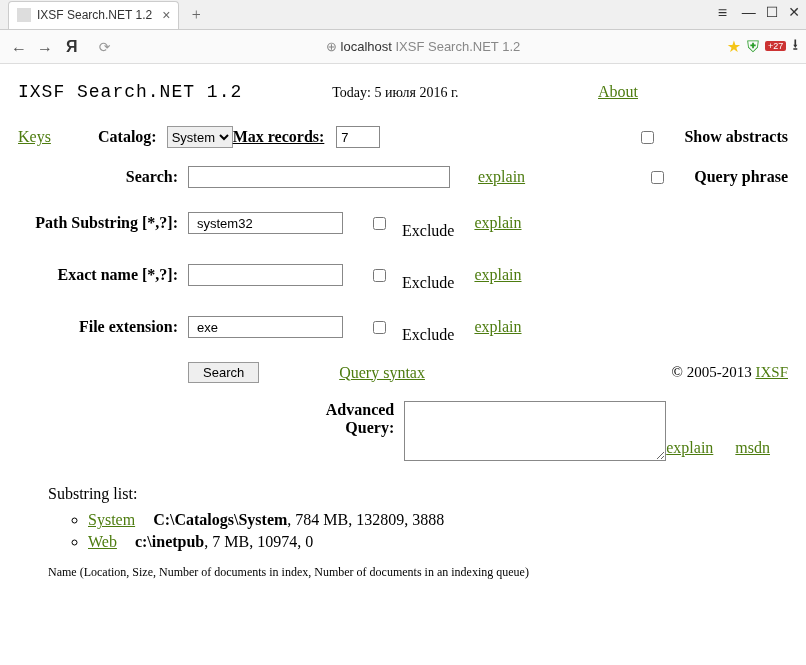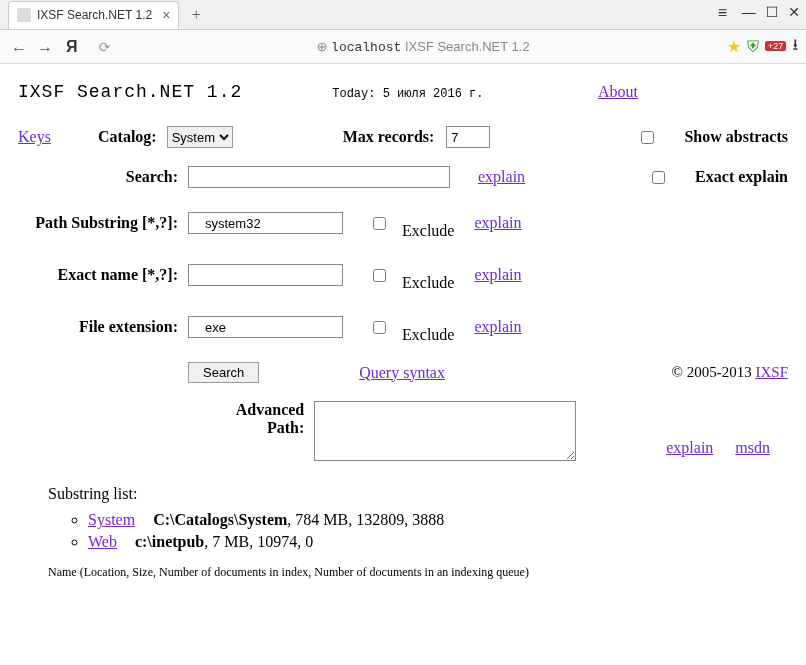--- a/index.html
+++ b/index.html
@@ -71,21 +71,21 @@
     font-size: 16px; color: #555; cursor: pointer;
     margin-right: 4px;
   }
   .ya { font-weight: bold; font-size: 16px; color: #333; margin: 0 6px; }
   .reload { margin-left: 10px; color: #999; font-size: 14px; cursor:pointer;}
   .urlbox {
     flex: 1;
     text-align: center;
     color: #888;
   }
-  .urlbox .host { color: #333; font-family: Liberation Mono, monospace; }
+  .urlbox .host { color: #333; }
   .star { color: #f5c518; font-size: 16px; margin-right: 6px; }
   .shield { color: #2a9d2a; font-size: 16px; margin-right: 6px; }
   .badge {
     display:inline-block; background:#c33; color:#fff;
     font-size:9px; padding:0 3px; border-radius:2px;
     position:relative; top:-1px; margin-right:6px;
   }
   .dl { color:#333; font-size:16px; }
 
   
@@ -96,29 +96,29 @@
     display: flex;
     align-items: baseline;
     margin-bottom: 24px;
   }
   .app-title {
     font-family: "Courier New", monospace;
     font-size: 18px;
     letter-spacing: 1px;
   }
   .today {
-    font-family: Liberation Mono, monospace;
-    font-size: 12px;
+    font-family: Liberation Serif, serif;
+    font-size: 14px;
     margin-left: 90px;
   }
   .about-link {
     margin-left: auto;
     margin-right: 150px;
   }
-  a.link { color: #6d28d9; text-decoration: underline; cursor:pointer;}
+  a.link { color: #4d7c0f; text-decoration: underline; cursor:pointer;}
 
   .form-row {
     display: flex;
     align-items: center;
     margin-bottom: 18px;
   }
   .left-col {
     width: 170px;
     text-align: right;
     padding-right: 10px;
@@ -128,66 +128,65 @@
     width: 80px;
   }
   .catalog-label { font-weight: bold; margin-right:10px;}
   select {
     font-family: Arial, sans-serif;
     font-size: 13px;
     height: 22px;
     background: #efefef;
     border: 1px solid #999;
   }
-  .max-label { font-weight: bold; margin-left: 110px; margin-right: 12px;}
+  .max-label { font-weight: bold; margin-right: 12px; text-decoration: underline;}
   input[type="text"].num {
     width: 44px; height: 22px;
     font-family: Arial, sans-serif; font-size: 13px;
     border: 1px solid #888;
     padding: 0 4px;
   }
   input[type="text"].wide {
     width: 262px; height: 22px;
     border: 1px solid #888;
     font-family: Arial, sans-serif; font-size: 13px;
     padding: 0 4px;
   }
   input[type="text"].med {
     width: 155px; height: 22px;
     border: 1px solid #888;
     font-family: Arial, sans-serif; font-size: 13px;
-    padding: 0 16px;
+    padding: 0 8px;
   }
   .chk { margin: 0 8px 0 30px; }
   .right-chk-cell {
     display:flex; align-items:center;
     margin-left: auto;
   }
   .right-chk-cell input { margin-right: 30px;}
   .right-chk-cell .lbl { font-weight: bold; }
   .exclude-lbl { margin-left: 8px; margin-right: 20px; margin-top: 16px;}
   .explain { margin-left: 10px;}
   .btn-search {
     font-family: Arial, sans-serif;
     font-size: 13px;
     padding: 2px 14px;
     background: #efefef;
     border: 1px solid #999;
     cursor:pointer;
   }
-  .query-syntax { margin-left: 100px;}
+  .query-syntax { margin-left: 80px;}
   .copyright { margin-left: auto; font-size:15px;}
   textarea.adv {
     width: 262px; height: 60px;
     border: 1px solid #888;
     font-family: Arial, sans-serif; font-size: 13px;
     resize: both;
   }
   .adv-links-cell {
-    margin-left: 90px;
     align-self: flex-end;
     padding-bottom: 4px;
   }
   .adv-links-cell a { margin-right: 18px;}
   .catalogs-label { margin: 24px 0 8px 30px;}
   ul.catalogs {
     margin: 0 0 14px 70px;
     padding: 0;
   }
   ul.catalogs li { margin-bottom: 4px; list-style: circle;}
@@ -250,21 +249,21 @@
       <span class="lbl">Show abstracts</span>
     </div>
   </div>
 
   <div class="form-row">
     <div class="left-col">Search:</div>
     <input type="text" class="wide" value="" style="">
     <a class="link explain" style="margin-left:28px">explain</a>
     <div class="right-chk-cell">
       <input type="checkbox" style="">
-      <span class="lbl">Exact explain</span>
+      <span class="lbl">Query phrase</span>
     </div>
   </div>
 
   <div class="form-row">
     <div class="left-col">Path Substring [*,?]:</div>
     <input type="text" class="med" value="system32" style="">
     <input type="checkbox" class="chk" style="">
     <span class="exclude-lbl">Exclude</span>
     <a class="link">explain</a>
   </div>
@@ -289,21 +288,21 @@
     <div class="left-col"></div>
     <button class="btn-search">Search</button>
     <a class="link query-syntax">Query syntax</a>
     <span class="copyright">
       <span>© 2005-2013 </span><a class="link">IXSF</a>
     </span>
   </div>
 
   <div class="form-row" style="align-items:flex-start;justify-content:flex-end;">
     <div class="left-col">
-      <span>Advanced</span><br><span>Path:</span>
+      <span>Advanced</span><br><span>Query:</span>
     </div>
     <textarea class="adv" style=""></textarea>
     <div class="adv-links-cell">
       <a class="link">explain</a>
       <a class="link">msdn</a>
     </div>
   </div>
 
   <div class="catalogs-label">Substring list:</div>
   <ul class="catalogs">

